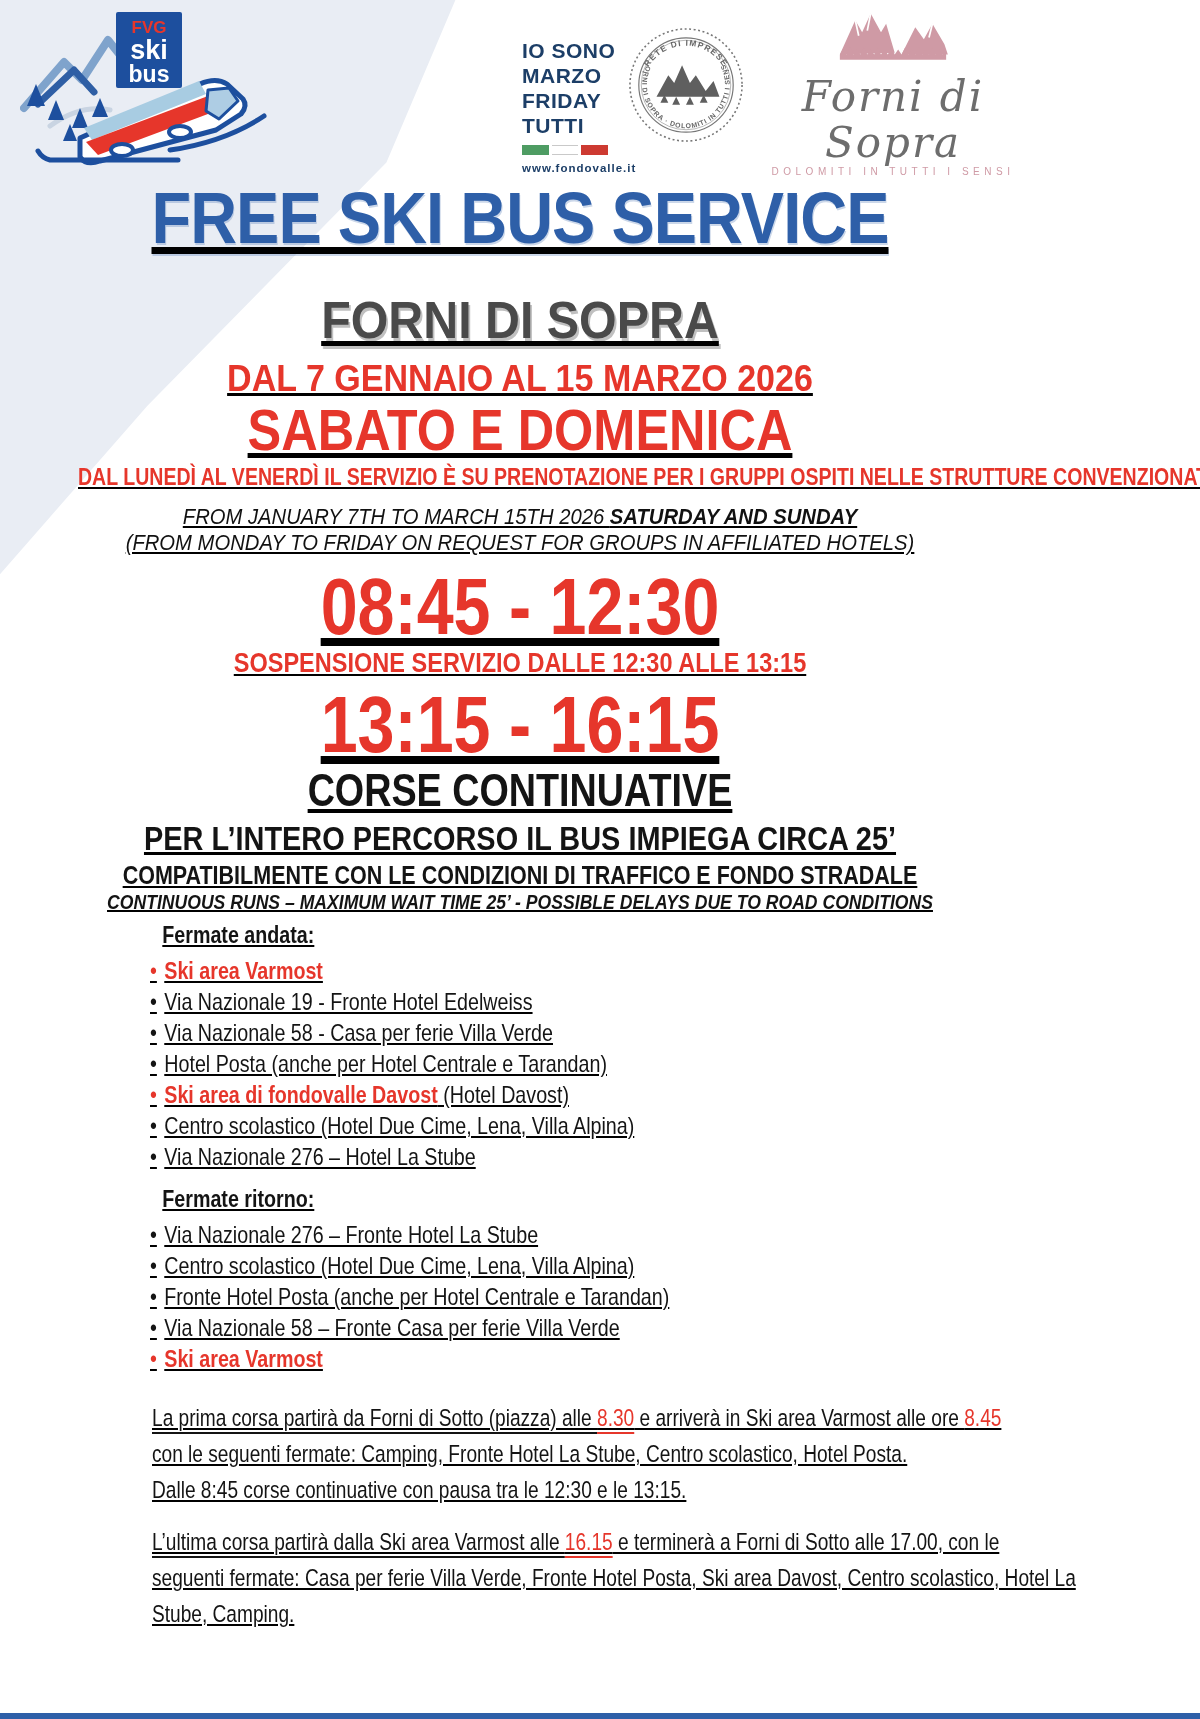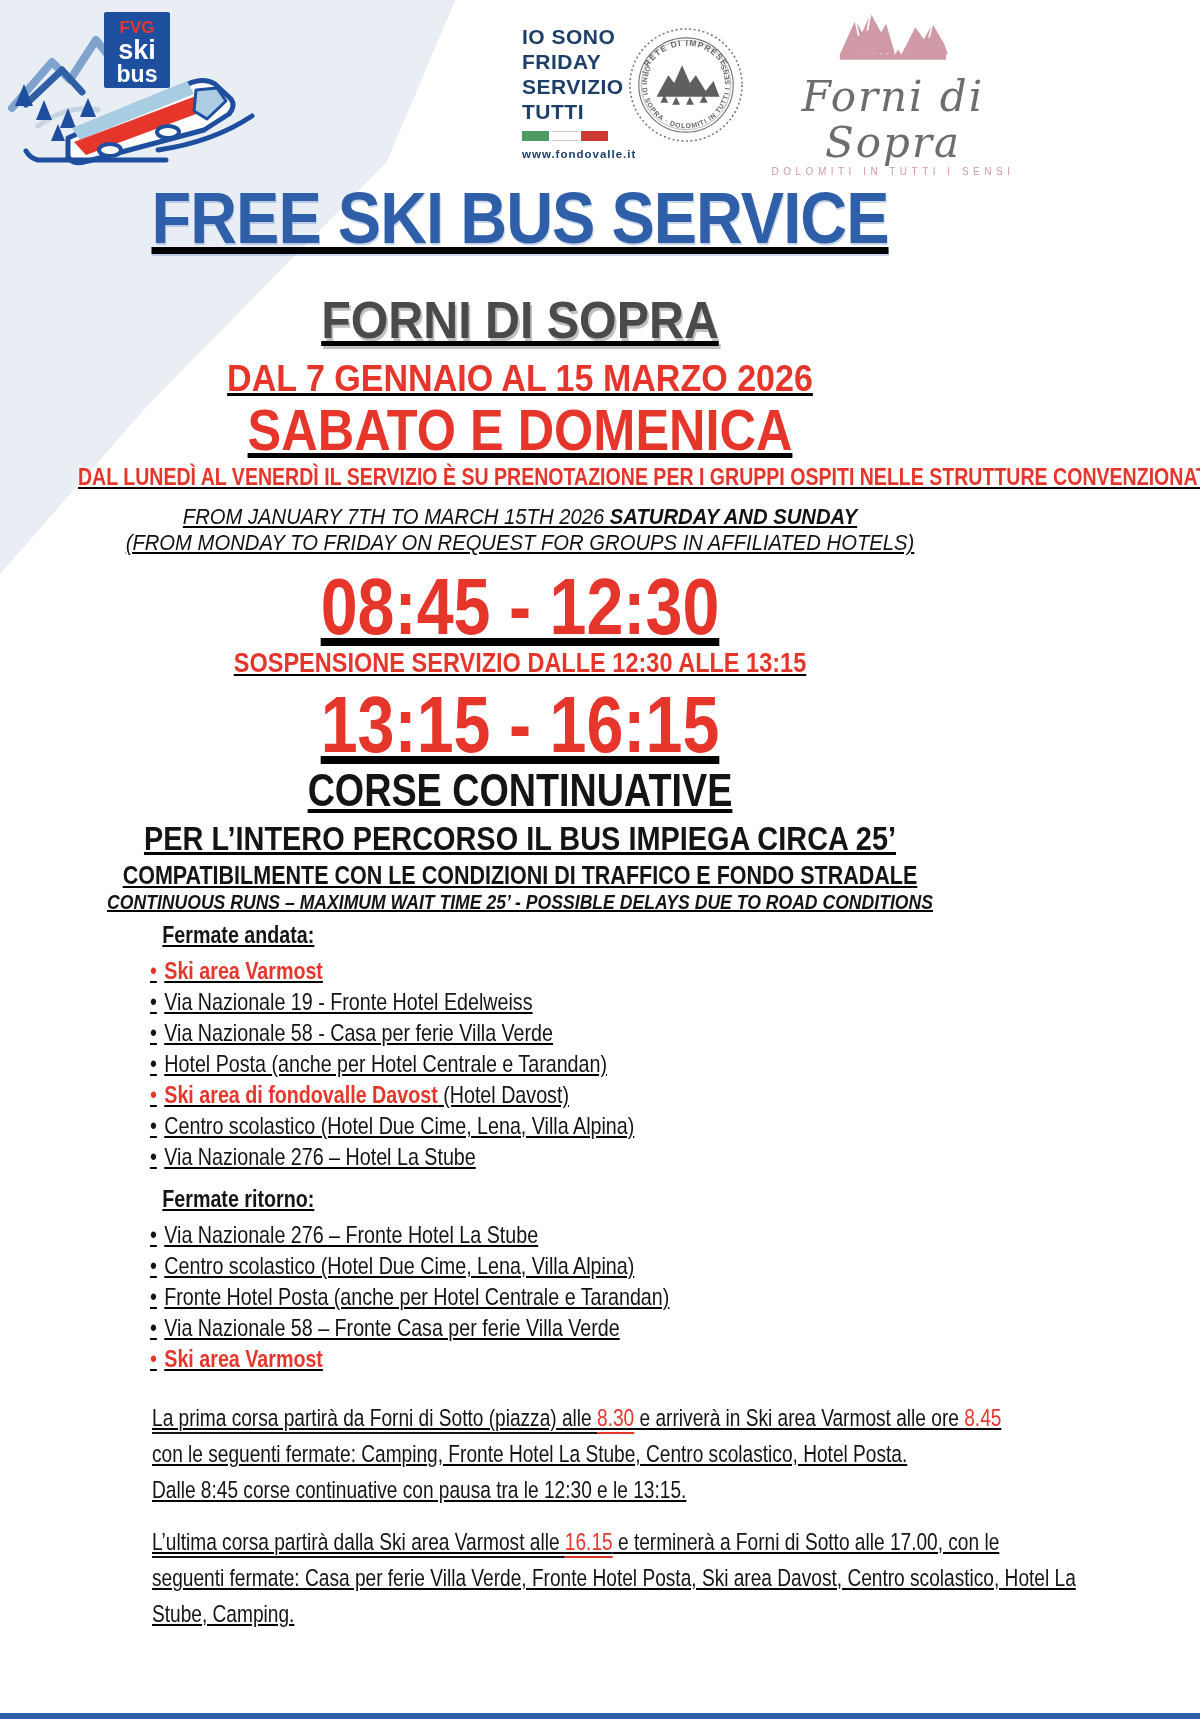--- a/index.html
+++ b/index.html
@@ -19,24 +19,24 @@
     position: absolute;
     left: 0; top: 0;
     width: 460px; height: 580px;
     background: #e9edf4;
     clip-path: polygon(0 0, 99% 0, 84% 28%, 32% 70%, 0 99%);
   }
 
   
   .header { position: relative; height: 172px; }
 
-  .fvg-logo { position: absolute; left: 8px; top: 8px; width: 252px; height: 162px; }
+  .fvg-logo { position: absolute; left: 20px; top: 8px; width: 252px; height: 162px; }
   .fvg-logo svg { width: 100%; height: 100%; }
 
-  .iosono { position: absolute; left: 522px; top: 24px; width: 150px; }
+  .iosono { position: absolute; left: 522px; top: 38px; width: 150px; }
   .iosono-line { color: #1c3e67; font-weight: bold; font-size: 21px; line-height: 25px; letter-spacing: 0.5px; }
   .flag { display: flex; gap: 3px; width: 86px; height: 10px; margin-top: 7px; }
   .flag .g { flex: 1; background: #4e9c63; }
   .flag .w { flex: 1; background: #ffffff; border-top: 1px solid #c9c9c9; border-bottom: 1px solid #c9c9c9; }
   .flag .r { flex: 1; background: #cd3a31; }
   .iosono-url { margin-top: 7px; color: #1c3e67; font-weight: bold; font-size: 11.5px; letter-spacing: 1px; }
 
   .stamp { position: absolute; left: 627px; top: 26px; width: 118px; height: 118px; }
 
   .forni-logo { position: absolute; left: 745px; top: 10px; width: 296px; text-align: center; }
@@ -233,22 +233,22 @@
         <ellipse cx="102" cy="142" rx="11" ry="6" fill="#ffffff" stroke="#1d4f9e" stroke-width="4"></ellipse>
         <ellipse cx="160" cy="124" rx="11" ry="6" fill="#ffffff" stroke="#1d4f9e" stroke-width="4"></ellipse>
 
         <path d="M30 152 Q 22 150 18 143 M30 152 L158 152" fill="none" stroke="#1d4f9e" stroke-width="5" stroke-linecap="round"></path>
         <path d="M150 142 Q 205 134 244 108" fill="none" stroke="#1d4f9e" stroke-width="5" stroke-linecap="round"></path>
       </svg>
     </div>
 
     <div class="iosono">
       <div class="iosono-line">IO SONO</div>
+      <div class="iosono-line">MARZO</div>
       <div class="iosono-line">FRIDAY</div>
-      <div class="iosono-line">SERVIZIO</div>
       <div class="iosono-line">TUTTI</div>
       <div class="flag">
           <span class="g"></span>
           <span class="w"></span>
           <span class="r"></span>
         </div>
       <div class="iosono-url">www.fondovalle.it</div>
     </div>
 
     <svg class="stamp" viewBox="0 0 120 120">

